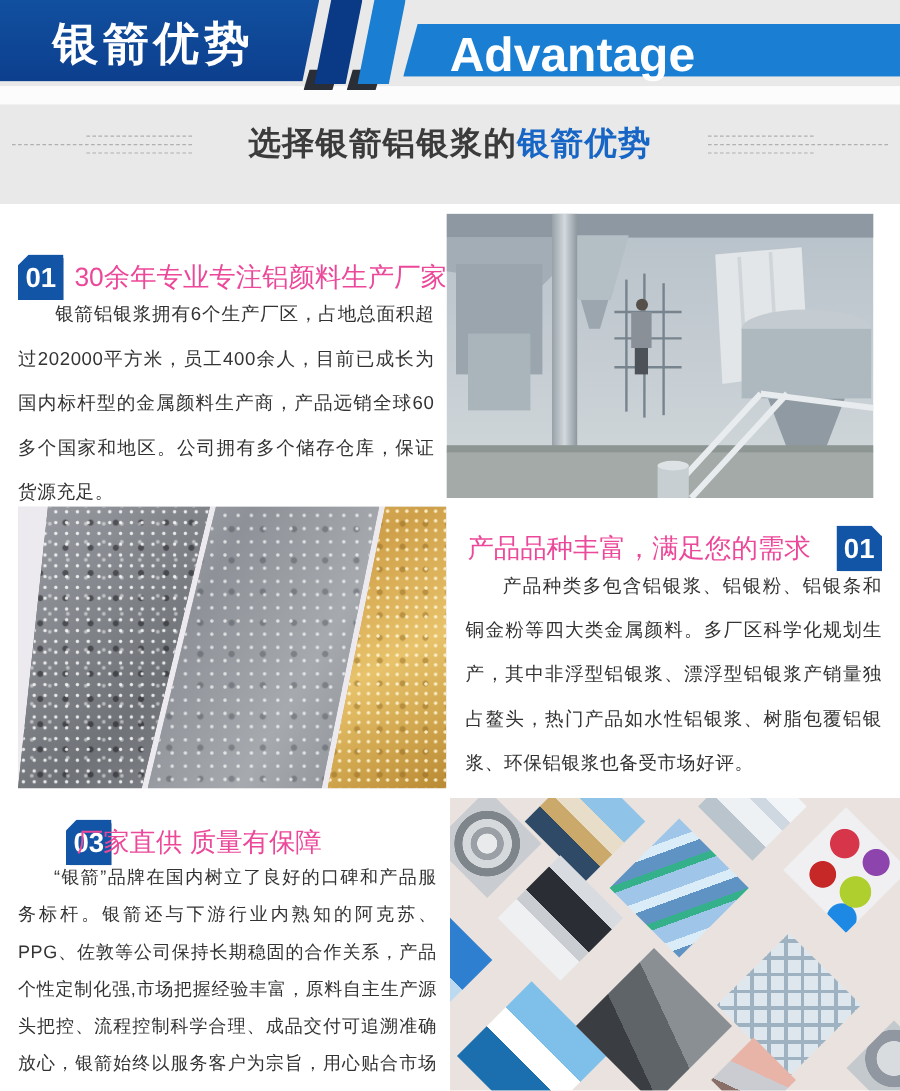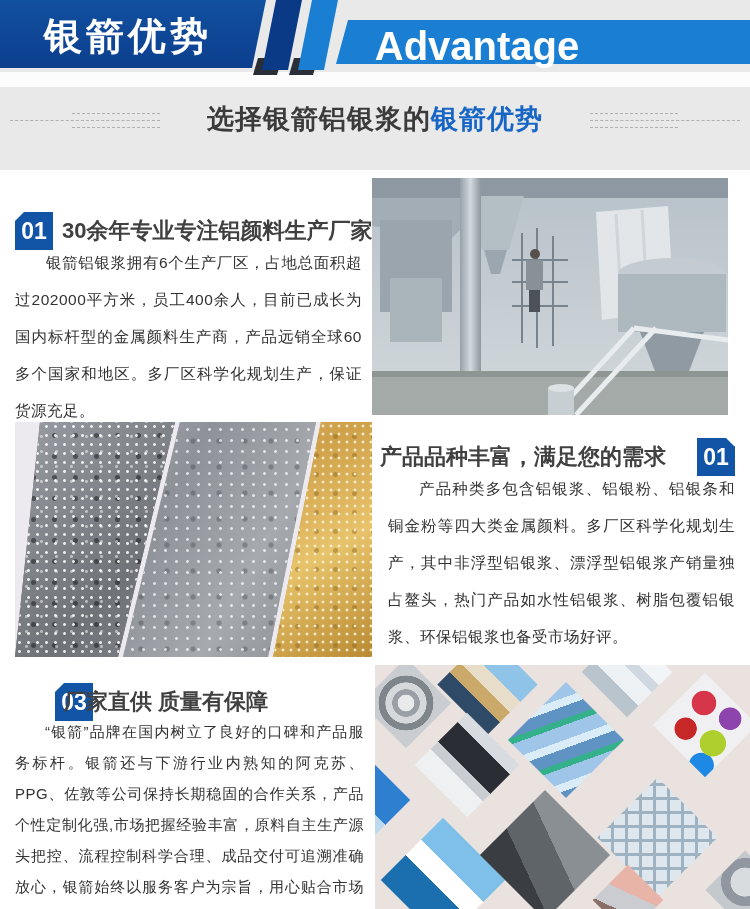--- a/index.html
+++ b/index.html
@@ -37,23 +37,23 @@
   .dL1{left:72px;top:113px;width:88px;}  .dL2{left:10px;top:120px;width:150px;}
   .dL3{left:72px;top:127px;width:88px;}  .dR1{left:590px;top:113px;width:88px;}
   .dR2{left:590px;top:120px;width:150px;}.dR3{left:590px;top:127px;width:88px;}
   
   .badge{position:absolute;width:38px;height:38px;background:#1254a6;color:#ffffff;
         font-size:23px;font-weight:bold;display:flex;align-items:center;justify-content:center;
         box-shadow:3px 3px 0 #0a3a77;}
   .cut-tl{clip-path:polygon(9px 0,100% 0,100% 100%,0 100%,0 9px);}
   .cut-tr{clip-path:polygon(0 0,calc(100% - 9px) 0,100% 9px,100% 100%,0 100%);}
   .b1{left:15px;top:212px;} .b2{left:697px;top:438px;} .b3{left:15px;top:683px;margin-left:40px;}
-  .sec-h{position:absolute;font-size:22px;font-weight:bold;color:#404040;line-height:38px;}
+  .sec-h{position:absolute;font-size:22px;font-weight:normal;color:#ec4899;line-height:38px;}
   .h1{left:62px;top:212px;} 
-  .h2{left:380px;top:438px;width:305px;text-align:left;}
+  .h2{left:380px;top:438px;width:305px;text-align:center;}
   .h3{left:64px;top:683px;}
   .sec-p{position:absolute;font-size:15.5px;color:#333333;text-align:justify;
         text-indent:2em;letter-spacing:0.5px;}
   .p1{left:15px;top:244px;width:347px;line-height:37px;}
   .p2{left:388px;top:470px;width:347px;line-height:37px;}
   .p3{left:15px;top:716px;width:349px;line-height:31px;font-size:15px;}
   
   .photo-factory{position:absolute;left:372px;top:178px;width:356px;height:237px;overflow:hidden;}
   
   .photo-powders{position:absolute;left:15px;top:422px;width:357px;height:235px;
@@ -141,21 +141,21 @@
   <div class="main-title"><span>选择银箭铝银浆的</span><span class="hl">银箭优势</span></div>
   <div class="dash dL1"></div>
   <div class="dash dL2"></div>
   <div class="dash dL3"></div>
   <div class="dash dR1"></div>
   <div class="dash dR2"></div>
   <div class="dash dR3"></div>
 
   <div class="badge cut-tl b1">01</div>
   <div class="sec-h h1">30余年专业专注铝颜料生产厂家</div>
-  <div class="sec-p p1">银箭铝银浆拥有6个生产厂区，占地总面积超过202000平方米，员工400余人，目前已成长为国内标杆型的金属颜料生产商，产品远销全球60多个国家和地区。多厂区科学化规划生产，保证货源充足。</div>
+  <div class="sec-p p1">银箭铝银浆拥有6个生产厂区，占地总面积超过202000平方米，员工400余人，目前已成长为国内标杆型的金属颜料生产商，产品远销全球60多个国家和地区。公司拥有多个储存仓库，保证货源充足。</div>
   <div class="photo-factory">
     <svg width="356" height="237" viewBox="0 0 356 237" xmlns="http://www.w3.org/2000/svg">
       <defs>
         <linearGradient id="bgF" x1="0" y1="0" x2="0" y2="1">
           <stop offset="0" stop-color="#b7c1c9"></stop>
             <stop offset="1" stop-color="#d3d9dc"></stop>
         </linearGradient>
         <linearGradient id="pole" x1="0" y1="0" x2="1" y2="0">
           <stop offset="0" stop-color="#97a1a8"></stop>
             <stop offset="0.5" stop-color="#d3d9dd"></stop>

